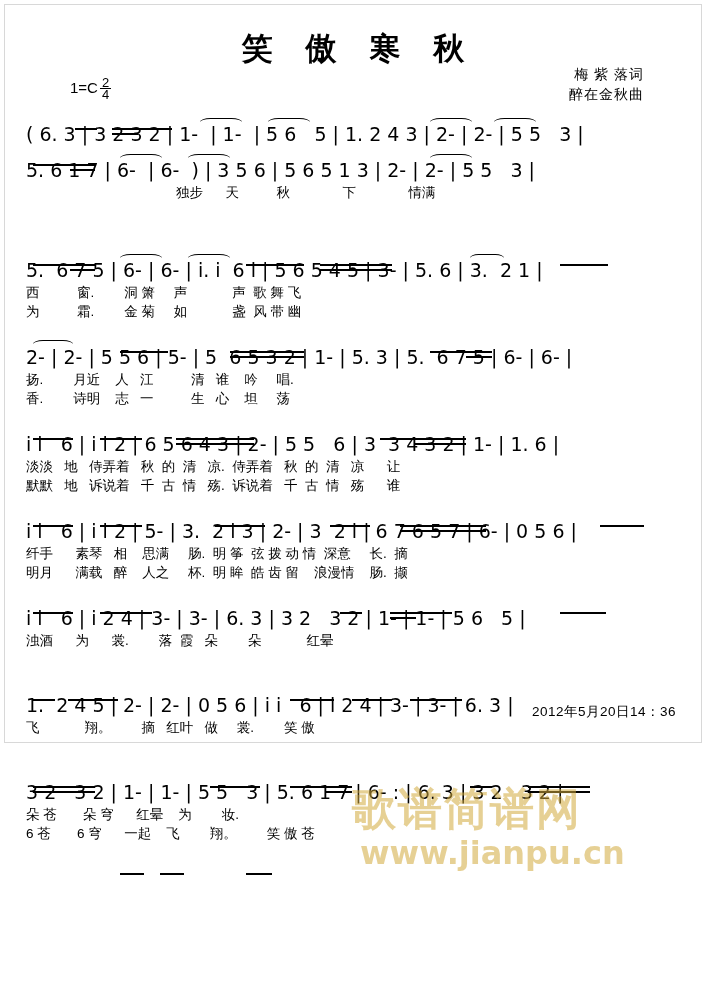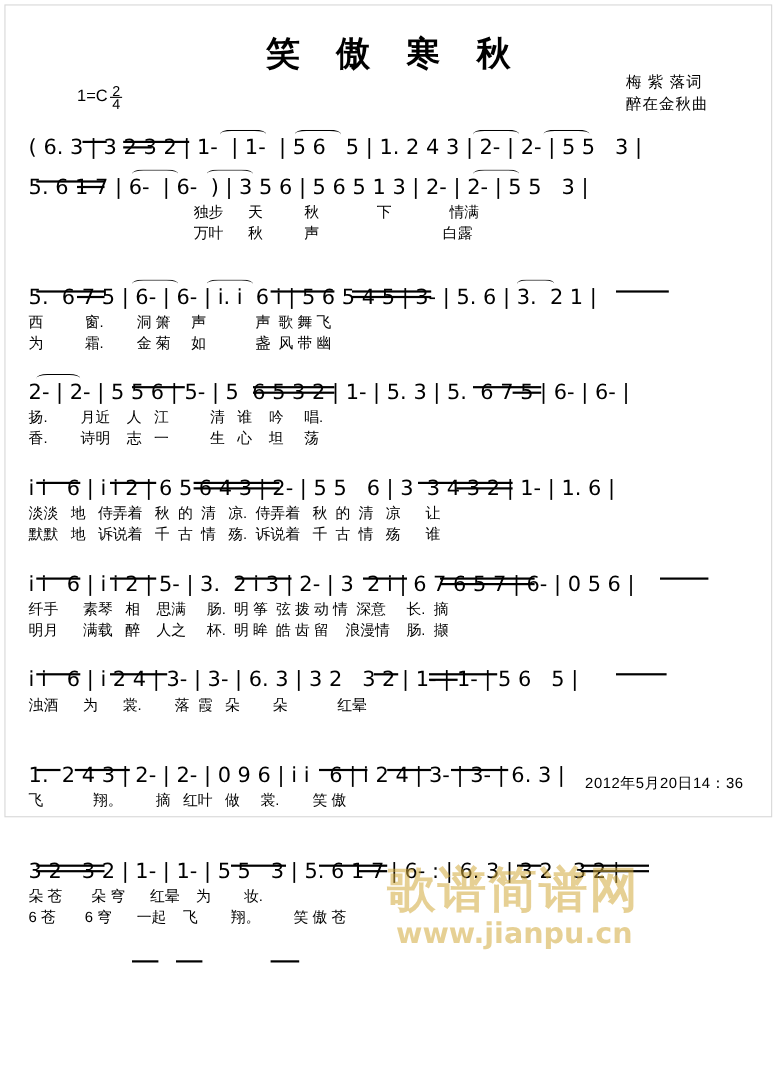--- a/index.html
+++ b/index.html
@@ -28,21 +28,21 @@
     text-align:center;
     font-family:"DejaVu Sans","Liberation Sans",sans-serif;
     font-weight:bold;
     font-size:31px;
     letter-spacing:11px;
     text-indent:11px;
   }
   .credits{
     position:absolute;
     top:64px;right:62px;
-    text-align:left;
+    text-align:right;
     font-size:14px;
     line-height:20px;
     letter-spacing:1px;
   }
   .keysig{
     position:absolute;
     top:76px;left:70px;
     font-size:15px;
     display:flex;align-items:center;
   }
@@ -95,21 +95,21 @@
   }
   .wm-text{
     position:absolute;left:0;top:6px;
     font-size:44px;font-weight:bold;
     color:rgba(210,170,60,0.55);
     letter-spacing:2px;
     font-family:"DejaVu Sans","Liberation Sans",sans-serif;
   }
   .wm-sub{
     position:absolute;left:8px;top:60px;
-    font-size:26px;font-weight:bold;
+    font-size:32px;font-weight:bold;
     color:rgba(210,170,60,0.55);
     font-family:"DejaVu Sans","Liberation Sans",sans-serif;
   }
   .timestamp{
     position:absolute;
     right:30px;bottom:26px;
     font-size:13.5px;
     letter-spacing:0.5px;
   }
 </style>
@@ -134,21 +134,20 @@
     </span>
   </div>
 
   <div class="system" style="top:122px;">
     <div class="mline">( 6. 3 | 3 2 3 2 | 1-  | 1-  | 5 6   5 | 1. 2 4 3 | 2- | 2- | 5 5   3 |</div>
   </div>
 
   <div class="system" style="top:158px;">
     <div class="mline">5. 6 1 7 | 6-  | 6-  ) | 3 5 6 | 5 6 5 1 3 | 2- | 2- | 5 5   3 |</div>
     <div class="lyric">                                        独步      天          秋              下              情满</div>
-    <div class="lyric">                                        万叶      秋          声                              白露</div>
   </div>
 
   <div class="system" style="top:258px;">
     <div class="mline">5.  6 7 5 | 6- | 6- | i. i  6 i | 5 6 5 4 5 | 3- | 5. 6 | 3.  2 1 |</div>
     <div class="lyric">西          窗.        洞 箫     声            声  歌 舞 飞</div>
     <div class="lyric">为          霜.        金 菊     如            盏  风 带 幽</div>
   </div>
 
   <div class="system" style="top:345px;">
     <div class="mline">2- | 2- | 5 5 6 | 5- | 5  6 5 3 2 | 1- | 5. 3 | 5.  6 7 5 | 6- | 6- |</div>
@@ -167,21 +166,21 @@
     <div class="lyric">纤手      素琴   相    思满     肠.  明 筝  弦 拨 动 情  深意     长.  摘</div>
     <div class="lyric">明月      满载   醉    人之     杯.  明 眸  皓 齿 留    浪漫情    肠.  撷</div>
   </div>
 
   <div class="system" style="top:606px;">
     <div class="mline">i i   6 | i 2 4 | 3- | 3- | 6. 3 | 3 2   3 2 | 1- | 1- | 5 6   5 |</div>
     <div class="lyric">浊酒      为      裳.        落  霞   朵        朵            红晕</div>
   </div>
 
   <div class="system" style="top:693px;">
-    <div class="mline">1.  2 4 3 | 2- | 2- | 0 9 6 | i i   6 | i 2 4 | 3- | 3- | 6. 3 |</div>
+    <div class="mline">1.  2 4 5 | 2- | 2- | 0 5 6 | i i   6 | i 2 4 | 3- | 3- | 6. 3 |</div>
     <div class="lyric">飞            翔。        摘   红叶   做     裳.        笑 傲</div>
   </div>
 
   <div class="system" style="top:780px;">
     <div class="mline">3 2   3 2 | 1- | 1- | 5 5   3 | 5. 6 1 7 | 6- : | 6. 3 | 3 2   3 2 |</div>
     <div class="lyric">朵 苍       朵 穹      红晕    为        妆.</div>
     <div class="lyric">6 苍       6 穹      一起    飞        翔。        笑 傲 苍</div>
   </div>
 
   <div class="system" style="top:867px;">

